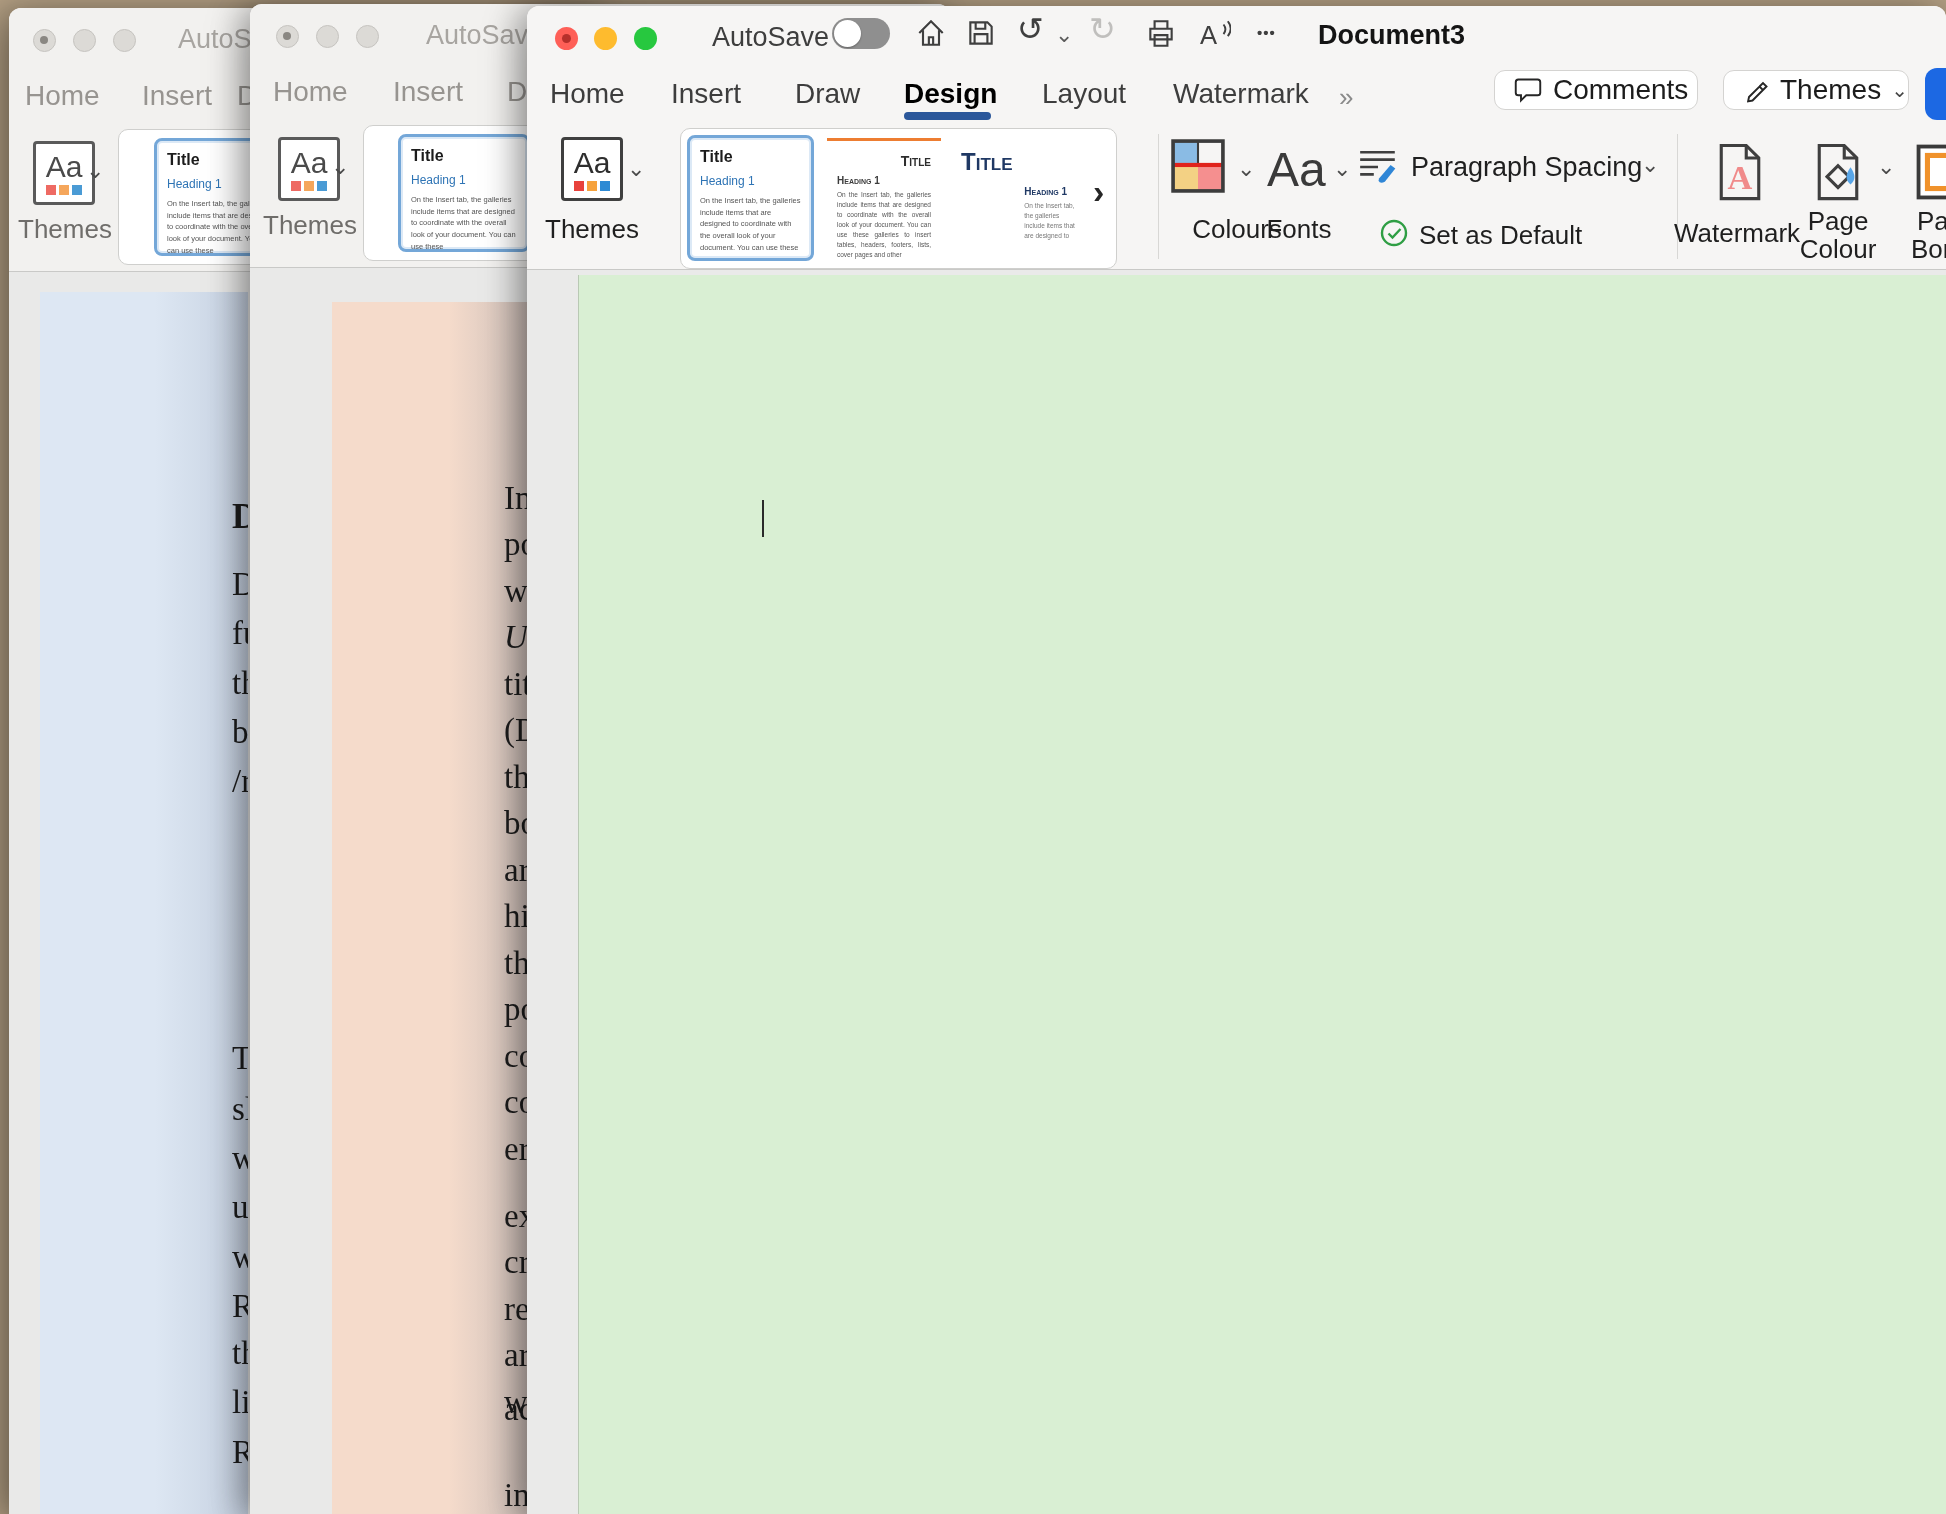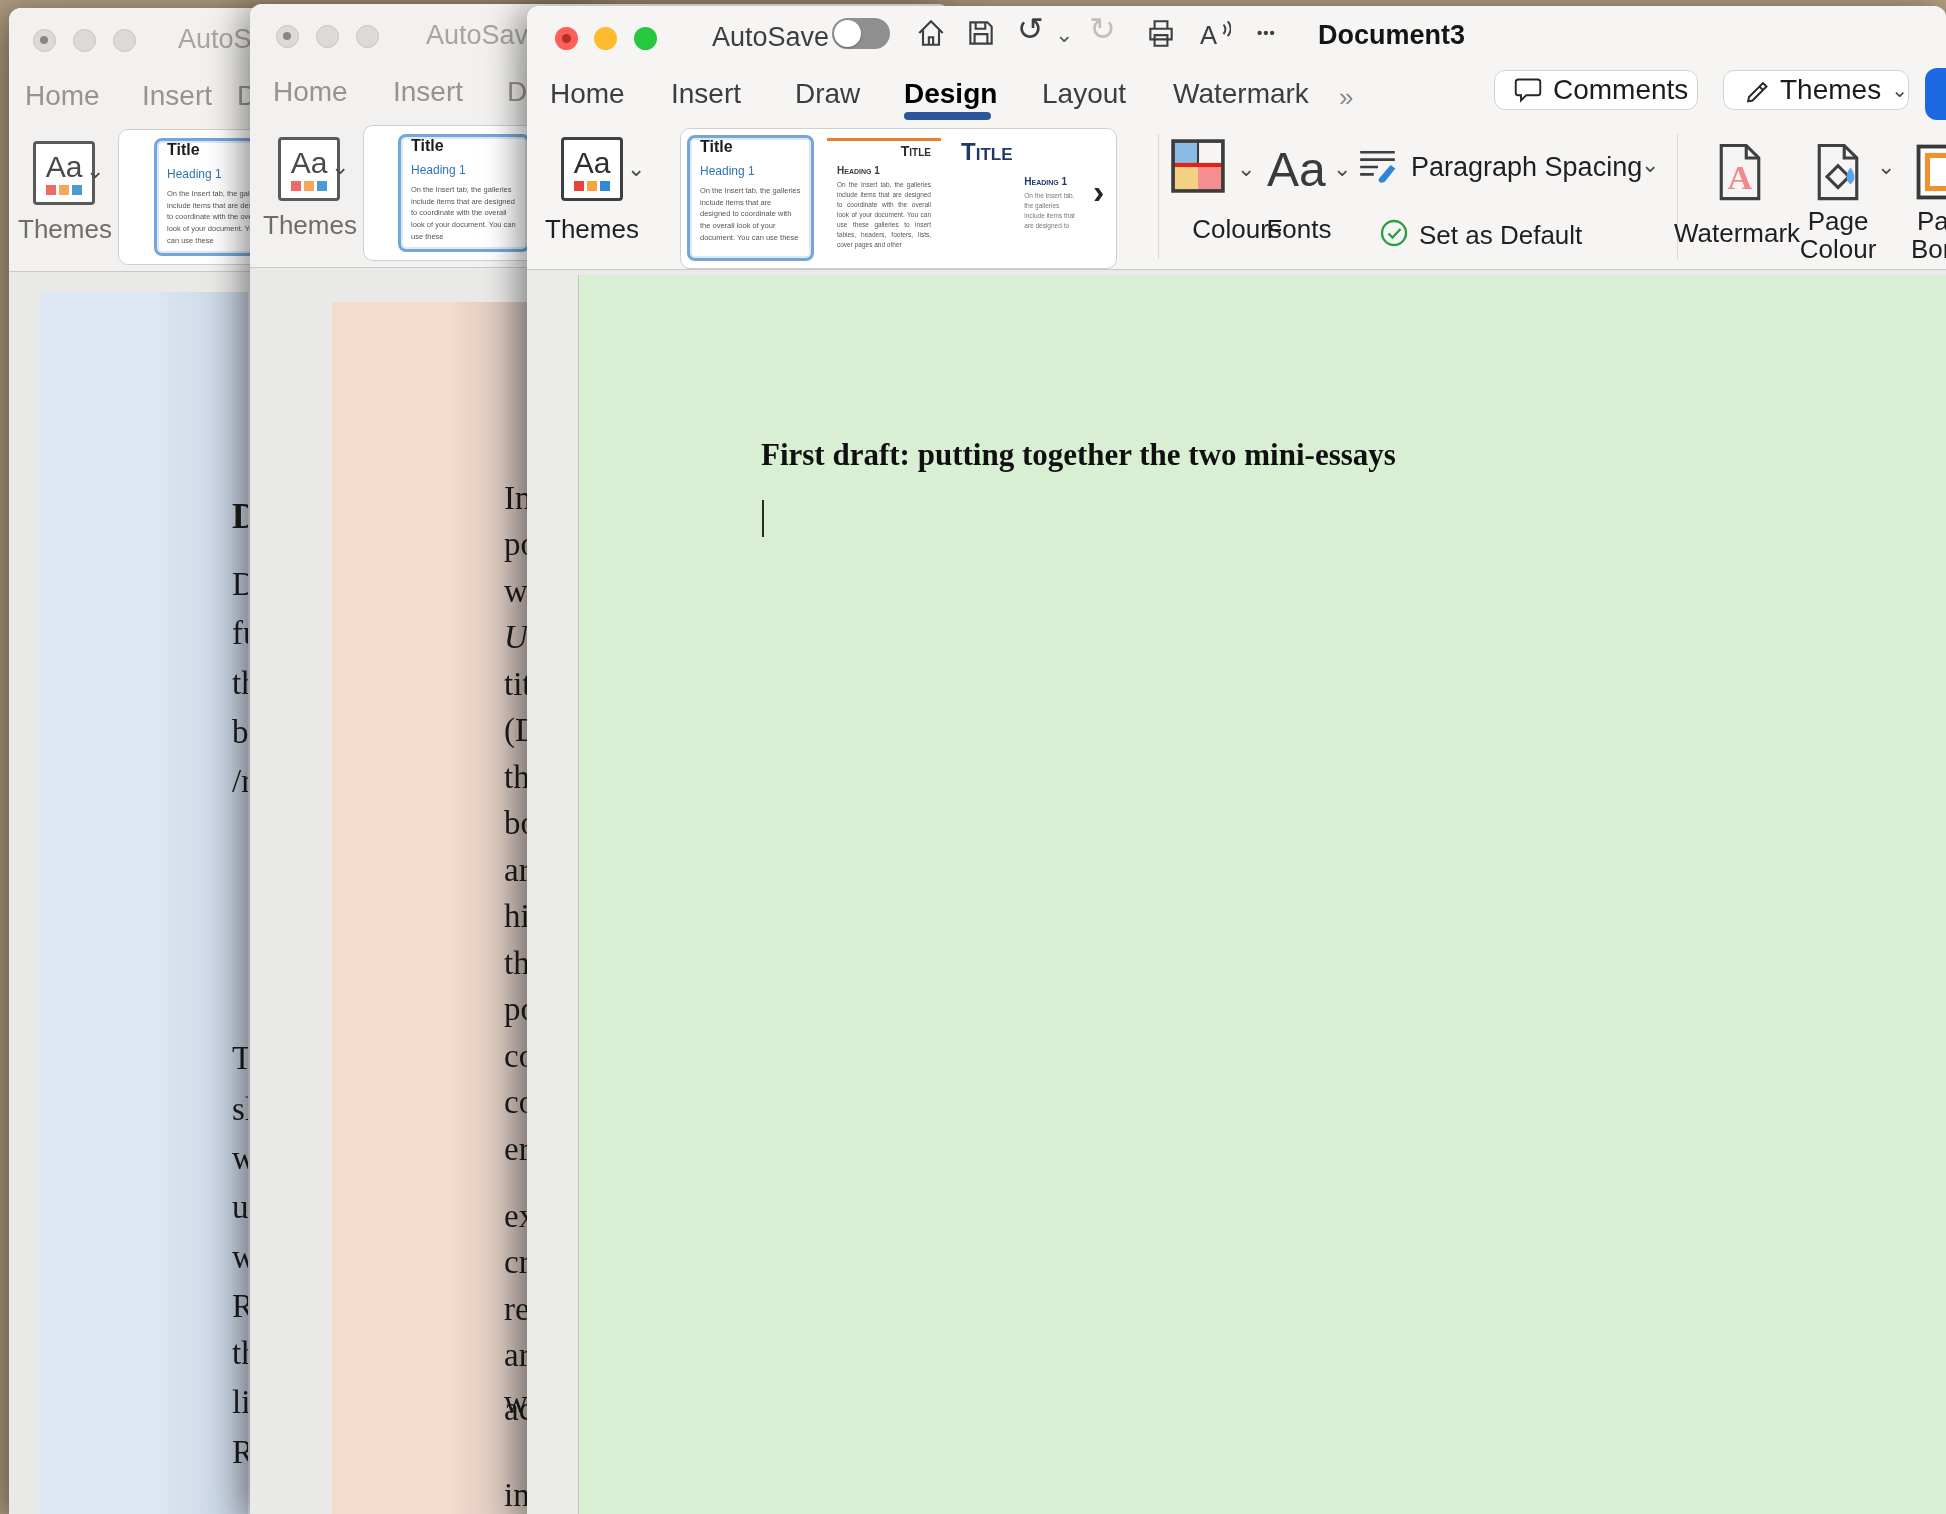--- a/index.html
+++ b/index.html
@@ -33,21 +33,21 @@
   
   .themesbox{position:absolute;width:56px;height:58px;border:3px solid #5a5a5a;border-radius:4px;background:#fff;
              display:flex;flex-direction:column;align-items:center;justify-content:center;}
   .themesbox .aa{font-size:30px;color:#4a4a4a;line-height:1;}
   .themesbox .sq{display:flex;gap:3px;margin-top:3px;}
   .themesbox .sq i{width:10px;height:10px;display:block;}
   .grplabel{position:absolute;font-size:26px;color:#3b3b3b;text-align:center;}
   .inactive .grplabel{color:#6f6d6a;}
   .chev{position:absolute;font-size:22px;color:#4a4a4a;line-height:1;}
   .gallery{position:absolute;background:#fff;border:1px solid #cfcfcd;border-radius:10px;}
-  .thumb{position:absolute;background:#fff;box-sizing:border-box;padding:0 10px;overflow:hidden;}
+  .thumb{position:absolute;background:#fff;box-sizing:border-box;padding:10px 10px;overflow:hidden;}
   .thumb.sel{border:3px solid #74a7d8;border-radius:8px;box-shadow:0 0 0 2px #dce9f6 inset;}
   .thumb .t{font-size:16px;font-weight:600;color:#1c1c1c;margin-bottom:8px;}
   .thumb .h{font-size:12px;color:#2e74b5;margin-bottom:7px;}
   .thumb .b{font-size:7.5px;line-height:1.55;color:#555;text-align:left;}
   .thumb2 .t{font-variant:small-caps;text-align:right;font-weight:600;font-size:14px;color:#2d2d2d;margin:2px 0 6px;}
   .thumb2 .h{font-variant:small-caps;font-weight:700;font-size:10px;color:#3c3c3c;margin-bottom:4px;}
   .thumb2 .b{text-align:justify;font-size:6.5px;}
   .thumb3 .t{font-variant:small-caps;font-weight:600;font-size:24px;color:#1f3864;margin-bottom:10px;}
   .thumb3 .right{margin-left:55%;}
   .thumb3 .h{font-variant:small-caps;font-weight:700;font-size:10px;color:#1f3864;margin-bottom:4px;}
@@ -339,19 +339,18 @@
             <rect x="2" y="2" width="40" height="40" fill="#fff" stroke="#3a3a3a" stroke-width="3"></rect>
             <rect x="9" y="9" width="26" height="26" fill="none" stroke="#f0922b" stroke-width="4"></rect>
           </svg>
       </span>
       <span class="grplabel" style="left:1390px;top:200px;width:90px;text-align:left;color:#1f1f1f;">Page</span>
       <span class="grplabel" style="left:1384px;top:228px;width:90px;text-align:left;color:#1f1f1f;">Borders</span>
     </div>
 
     <div class="docarea" style="background:#eaeae9;">
       <div class="greenpage" style="left:51px;top:5px;right:0;bottom:0;">
-        <div class="docheading" style="left:182px;top:162px;">First draft: putting together the two mini-essays</div>
         <div class="cursor" style="left:183px;top:225px;"></div>
       </div>
     </div>
   </div>
 
 </div>
 
 </body></html>

